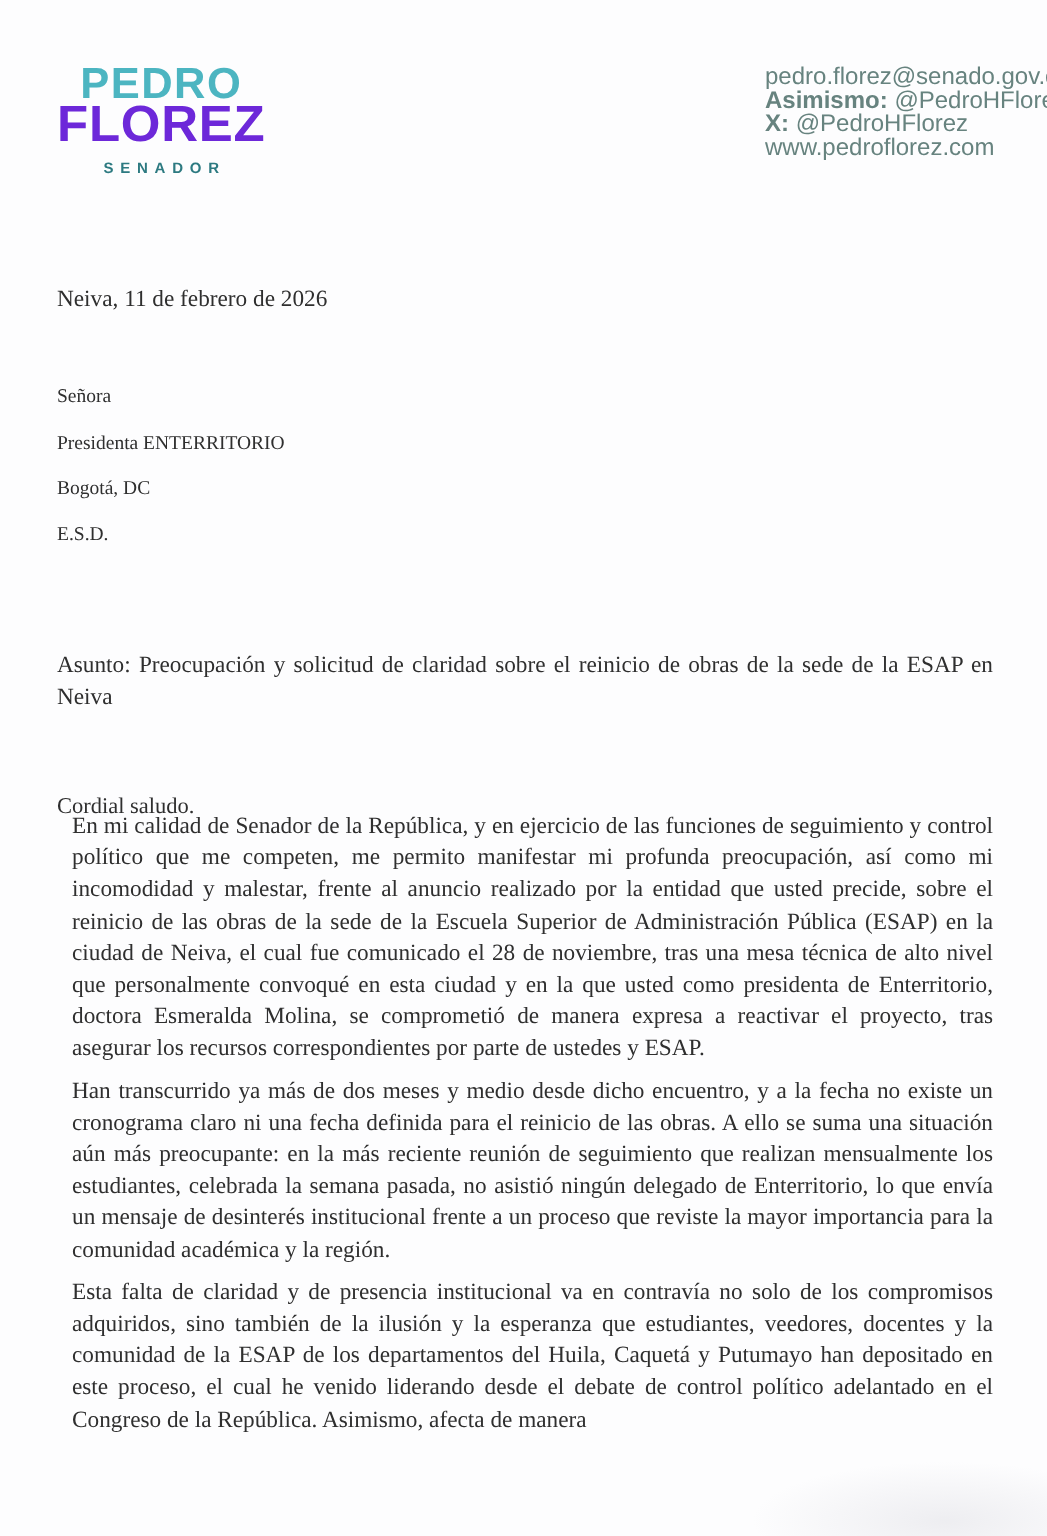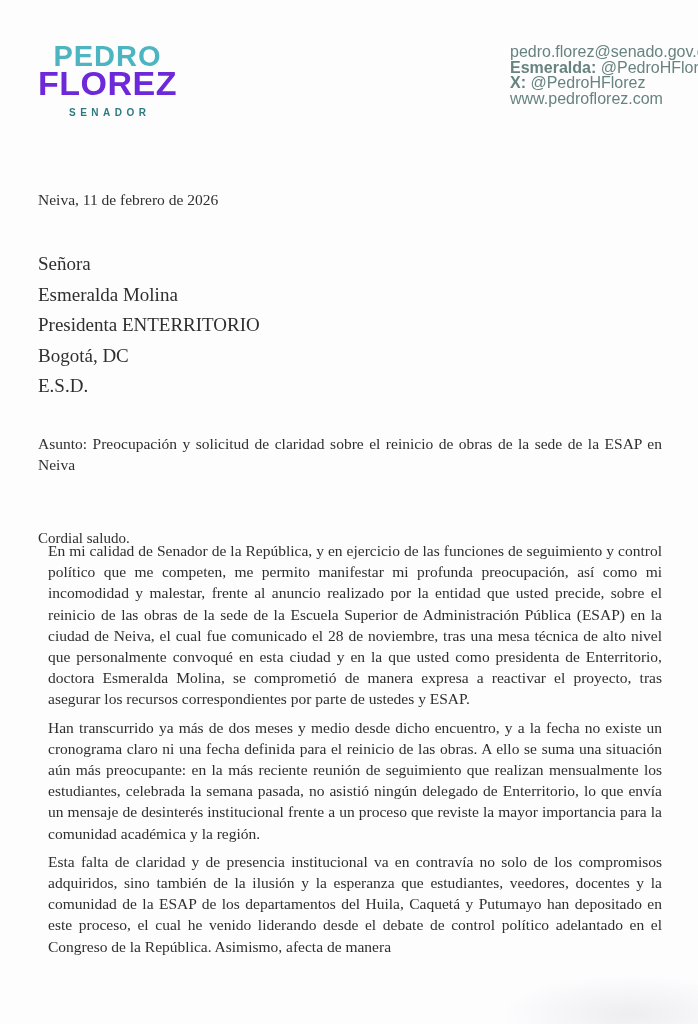--- a/index.html
+++ b/index.html
@@ -65,21 +65,21 @@
   .date {
     position: absolute;
     left: 38px;
     top: 191px;
     font-size: 15.5px;
   }
   .address {
     position: absolute;
     left: 38px;
     top: 249px;
-    font-size: 19px;
+    font-size: 13px;
     line-height: 30.5px;
   }
   .subject {
     position: absolute;
     left: 38px;
     top: 433px;
     width: 624px;
     font-size: 15.5px;
     line-height: 21px;
     text-align: justify;
@@ -118,30 +118,29 @@
 <div class="page">
 
   <div class="logo">
     <div class="logo-line1">PEDRO</div>
     <div class="logo-line2">FLOREZ</div>
     <div class="logo-line3">SENADOR</div>
   </div>
 
   <div class="contact">
     <div>pedro.florez@senado.gov.co</div>
-    <div><span class="lbl">Esmeralda:</span> <span>@PedroHFlorez</span></div>
+    <div><span class="lbl">Asimismo:</span> <span>@PedroHFlorez</span></div>
     <div><span class="lbl">X:</span> <span>@PedroHFlorez</span></div>
     <div>www.pedroflorez.com</div>
   </div>
 
   <div class="date">Neiva, 11 de febrero de 2026</div>
 
   <div class="address">
     <div>Señora</div>
-    <div>Esmeralda Molina</div>
     <div>Presidenta ENTERRITORIO</div>
     <div>Bogotá, DC</div>
     <div>E.S.D.</div>
   </div>
 
   <div class="subject">Asunto: Preocupación y solicitud de claridad sobre el reinicio de obras de la sede de la ESAP en Neiva</div>
 
   <div class="salutation">Cordial saludo.</div>
 
   <div class="body-text">

